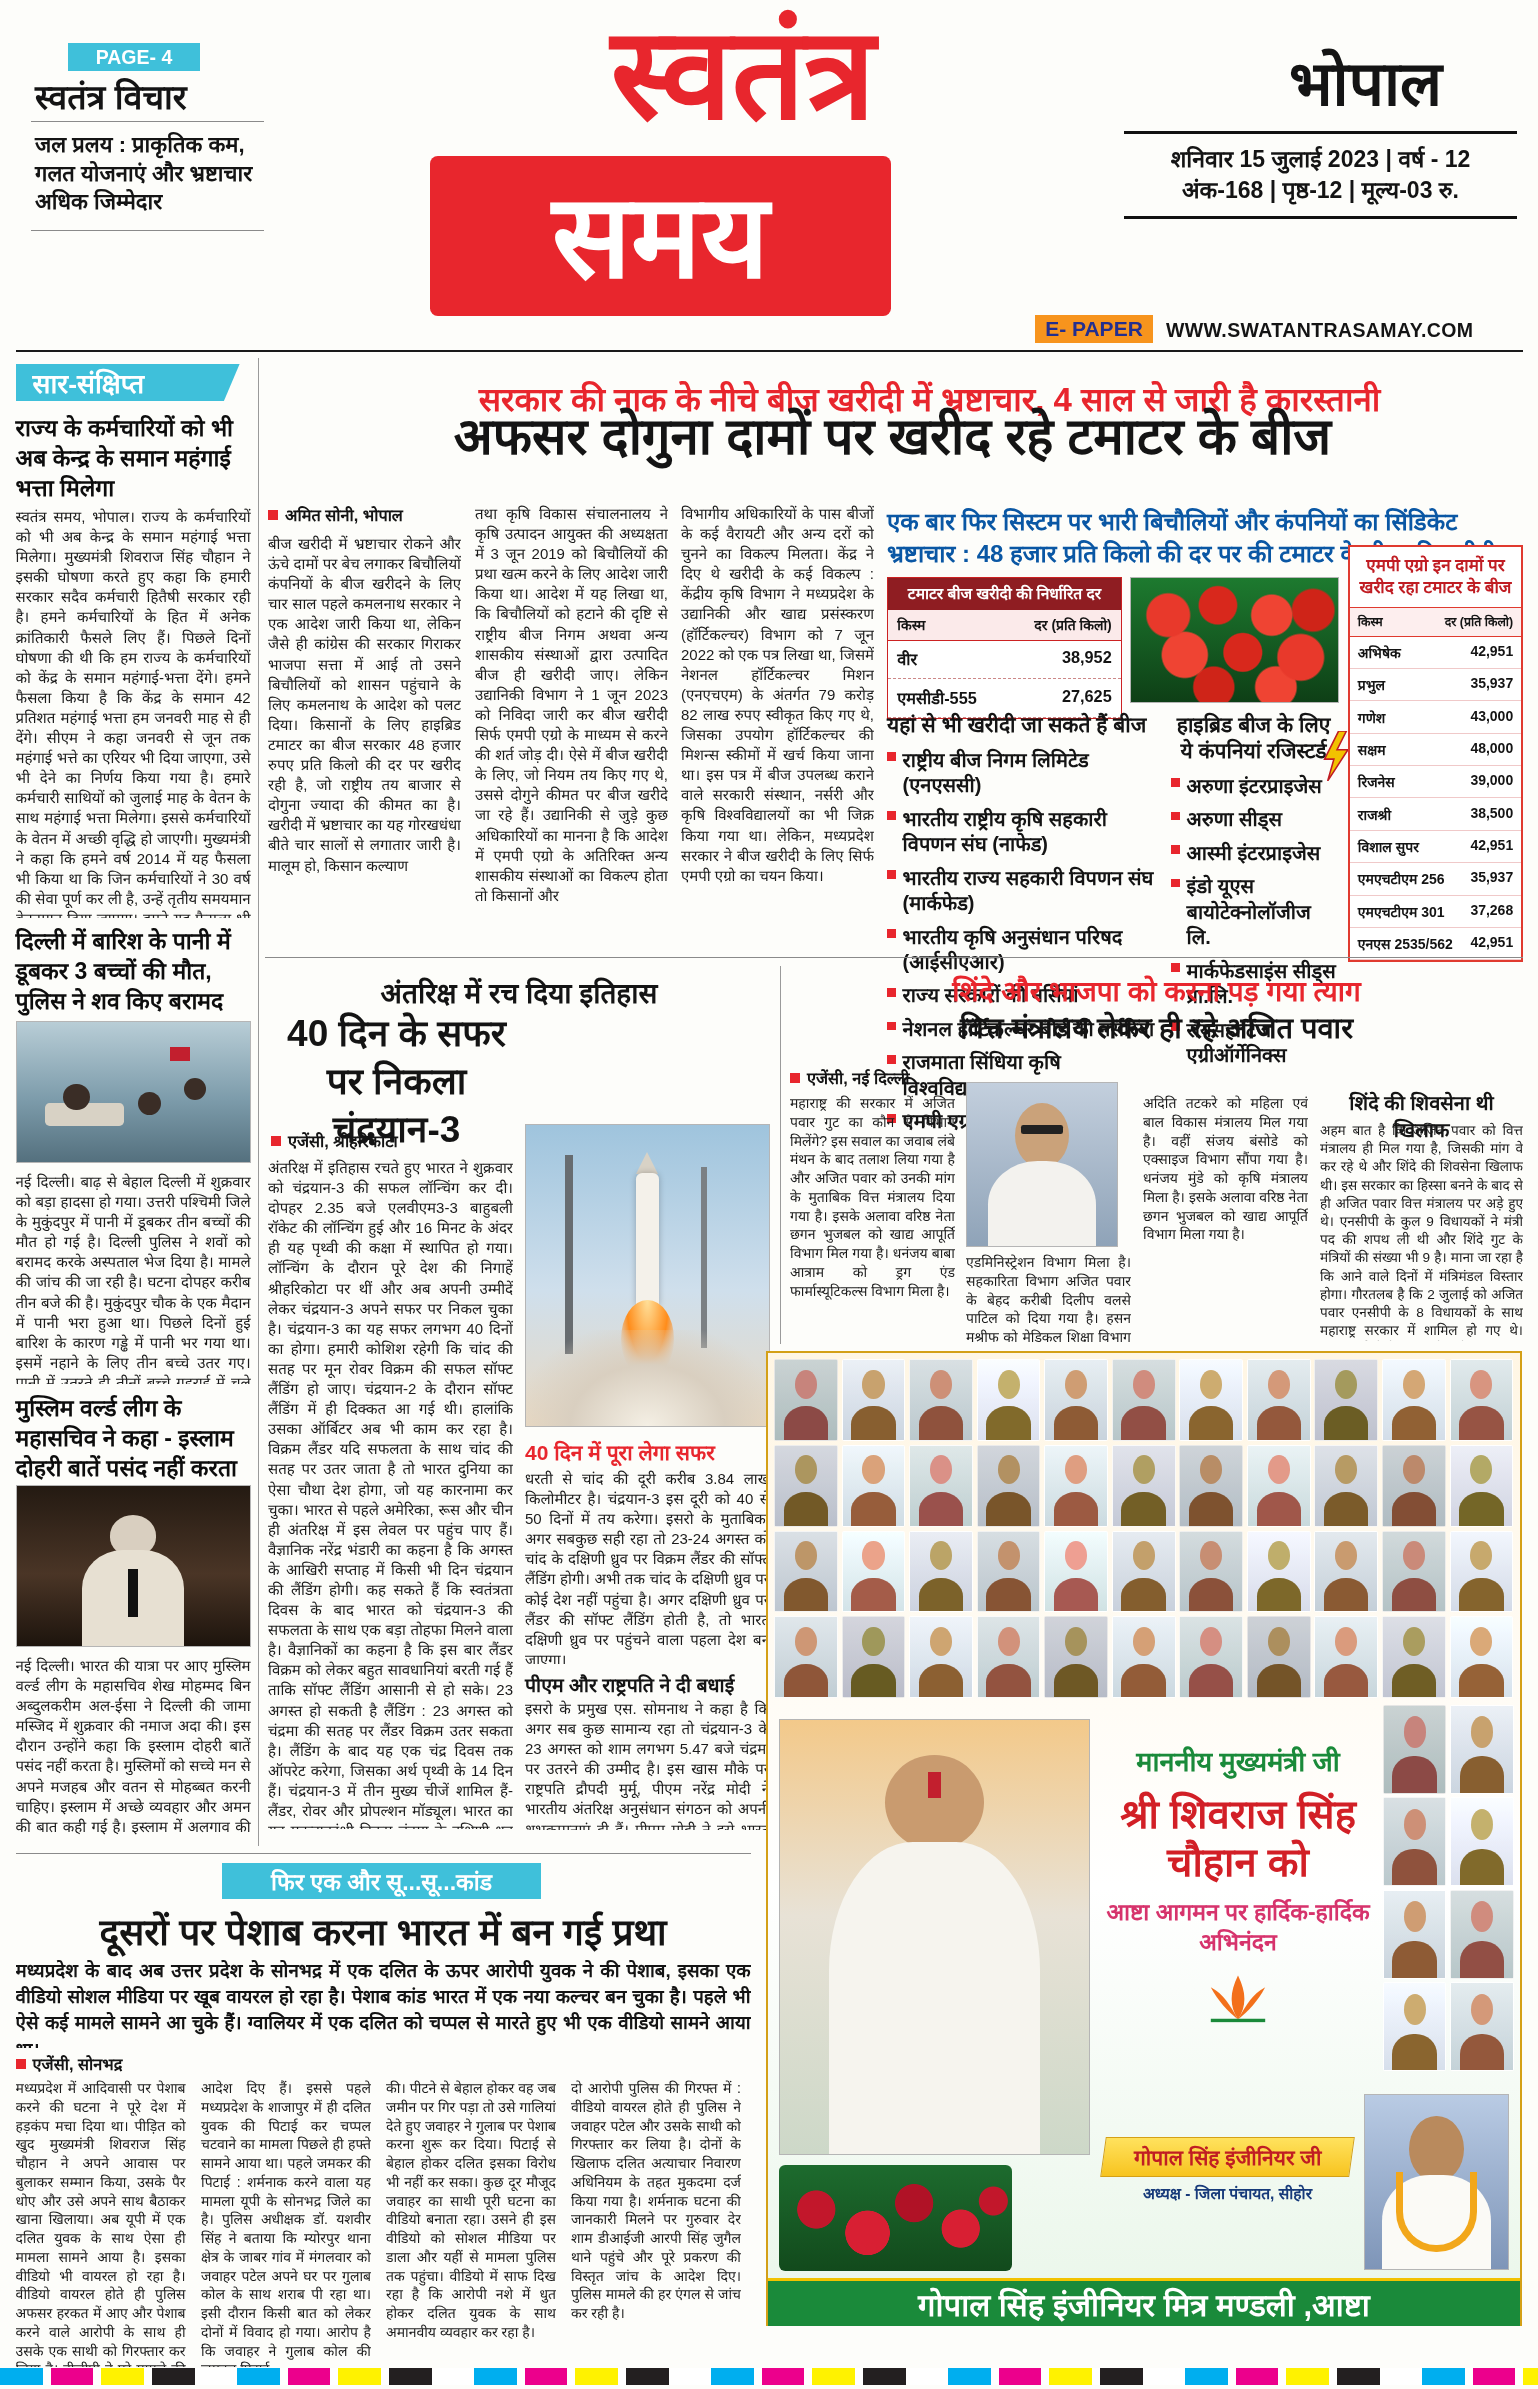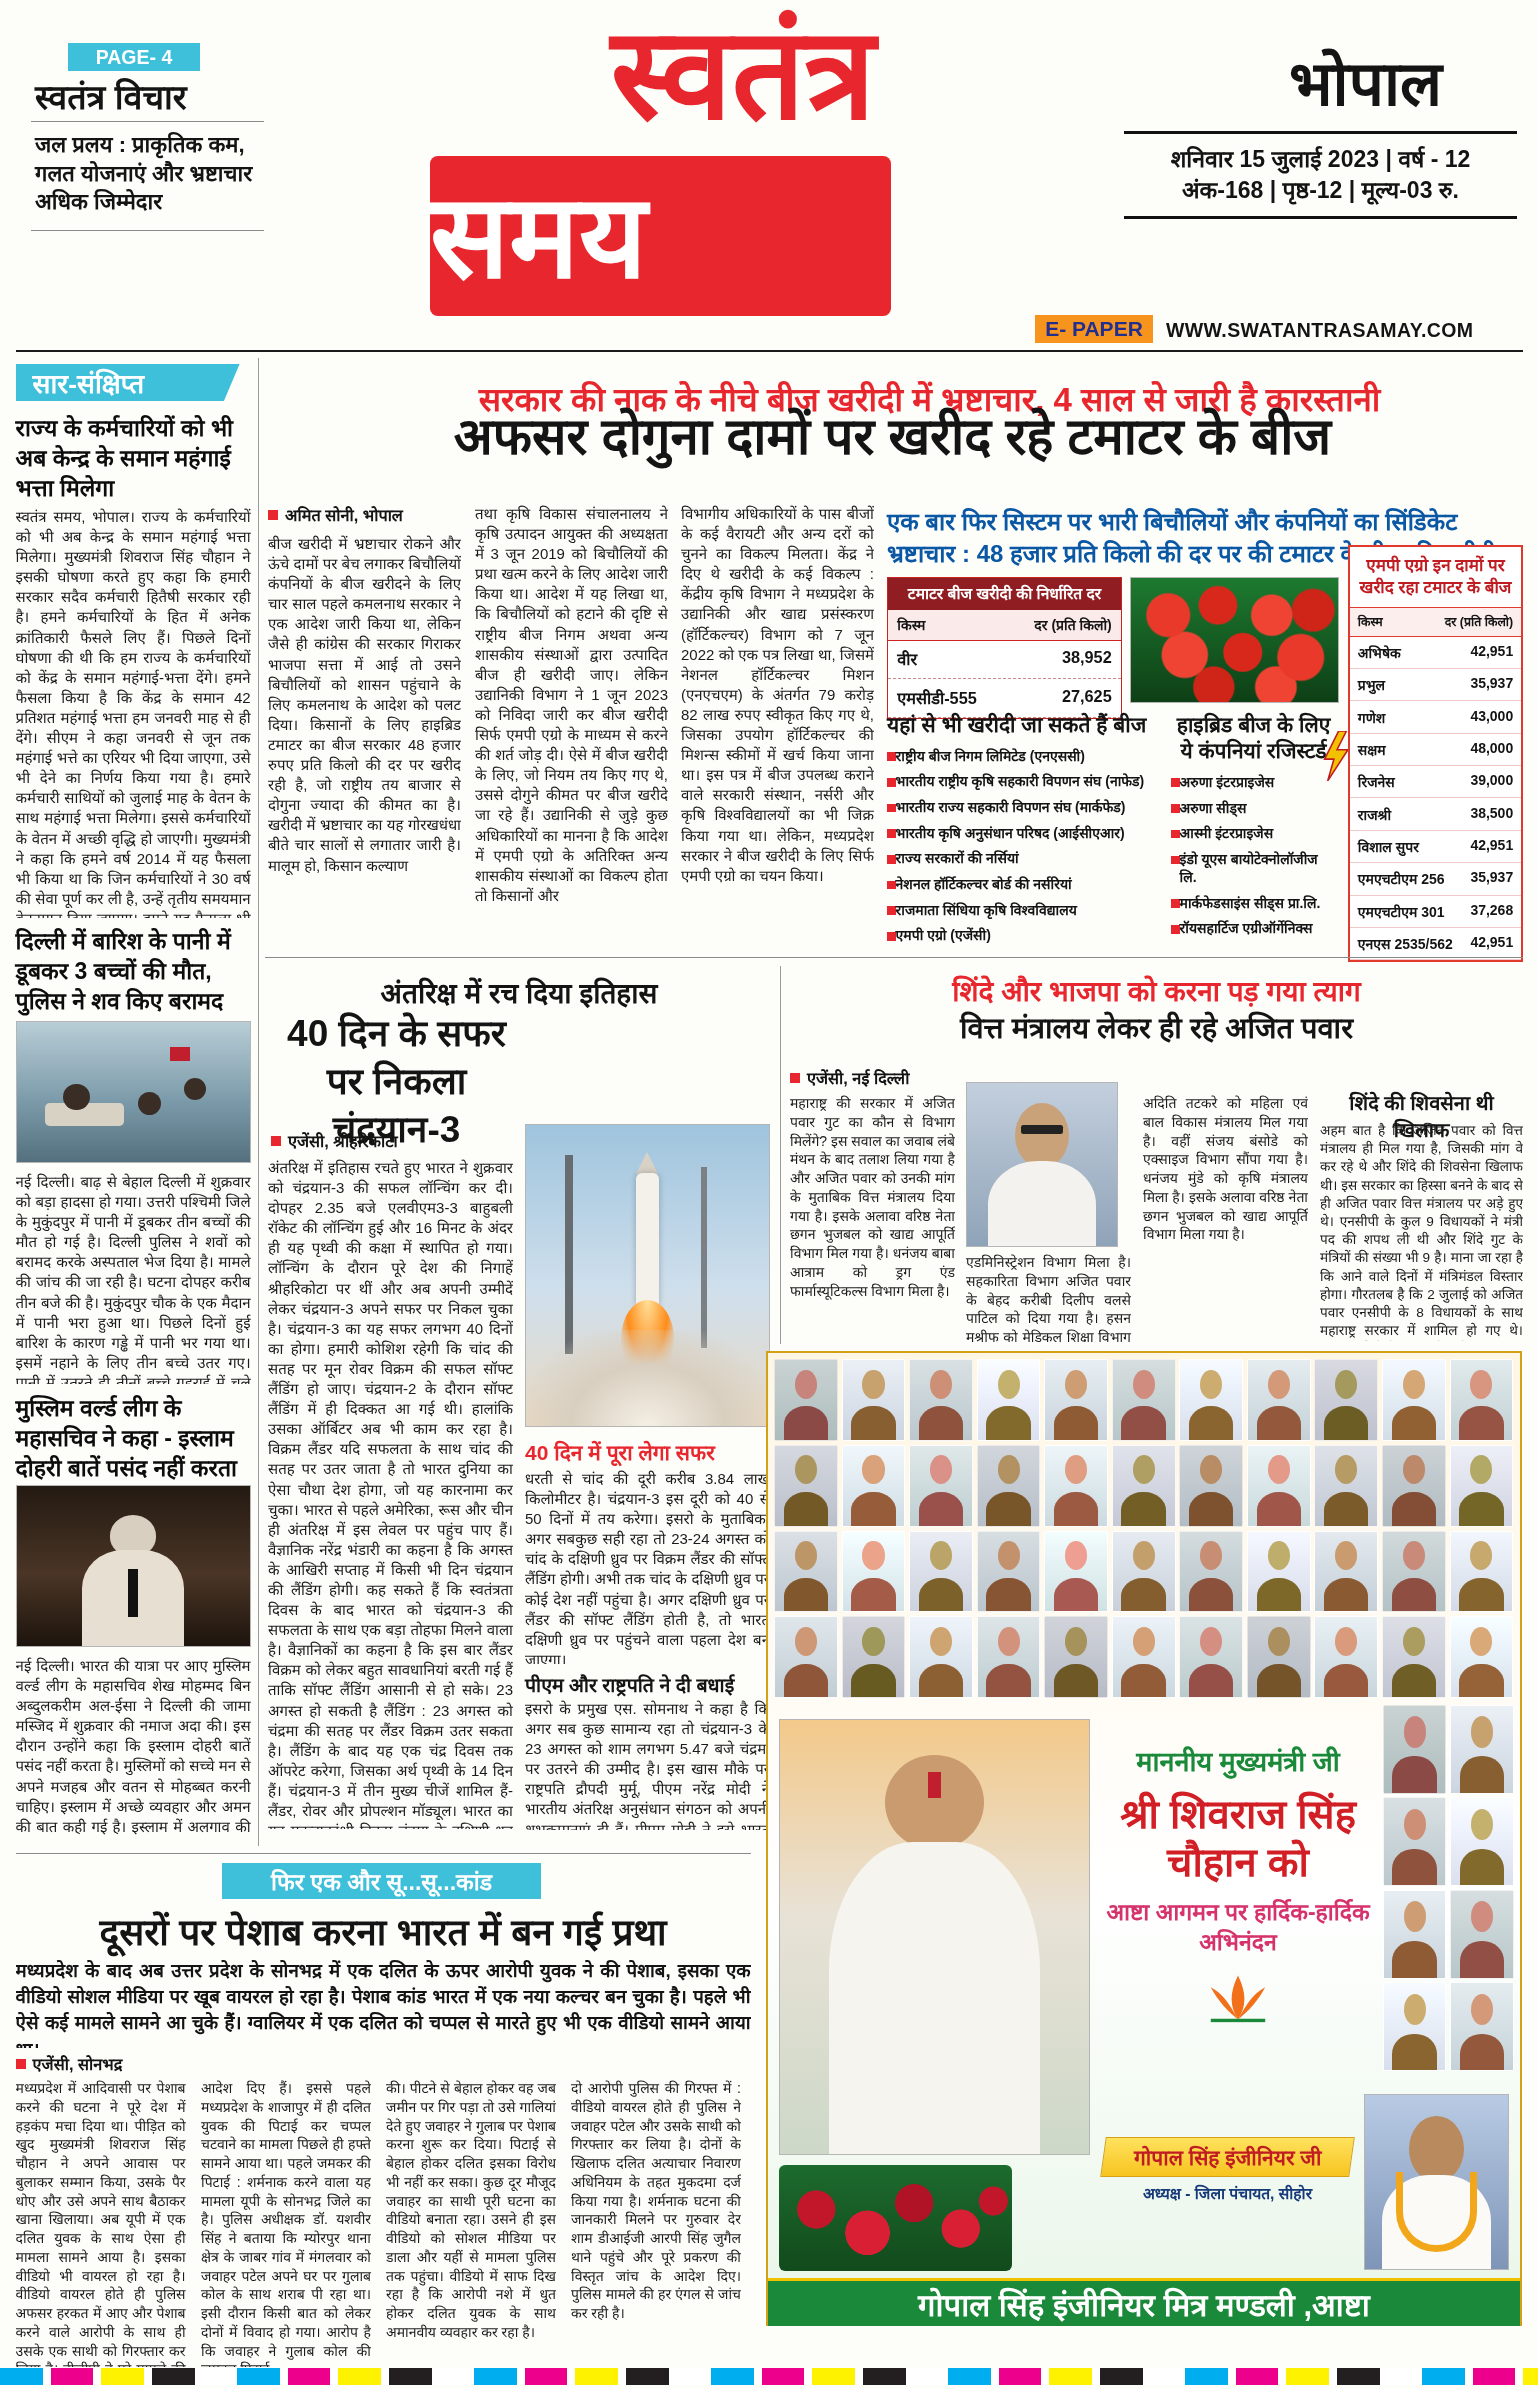--- a/index.html
+++ b/index.html
@@ -10,35 +10,35 @@
   .body-text{font-size:15px;line-height:1.34;text-align:justify;overflow:hidden;color:#1b1b1b}
   .side-head{font-size:23px;font-weight:800;line-height:1.3;color:#0d0d0d}
   .rule-h{border-top:2.3px solid #1a1a1a}
   .rule-h-thin{border-top:1.6px solid #8a8a8a}
   .rule-v{border-left:1.6px solid #9a9a9a}
   
   .page-label{background:#3fc0da;color:#fff;font-weight:800;font-size:19.5px;display:flex;align-items:center;justify-content:center}
   .vichar-title{font-size:34px;font-weight:900}
   .vichar-text{font-size:22px;font-weight:800;line-height:1.3}
   .masthead-top{font-size:128px;font-weight:900;color:#e8262d;line-height:1.02;text-align:center}
-  .masthead-box{background:#e8262d;border-radius:7.8px;display:flex;align-items:center;justify-content:flex-start}
+  .masthead-box{background:#e8262d;border-radius:7.8px;display:flex;align-items:center;justify-content:center}
   .masthead-box span{color:#fff;font-size:117px;font-weight:900;line-height:1}
   .city{font-size:62px;font-weight:900}
   .date-box{border-top:3.1px solid #111;border-bottom:3.1px solid #111;padding:10px 0;text-align:center}
   .date-box div{font-size:23px;font-weight:800;line-height:1.35}
   .epaper{background:#f7941d;color:#232f8f;font-weight:900;font-size:21px;display:flex;align-items:center;justify-content:center}
   .website{font-size:19.5px;font-weight:800;letter-spacing:0.4px}
   
   .cyan-tag{background:#3fc0da;color:#fff;font-weight:800;display:flex;align-items:center;justify-content:center}
   .saar{clip-path:polygon(0 0,100% 0,93% 100%,0 100%);justify-content:flex-start;padding-left:17px;font-size:26.5px}
   
   .byline{display:flex;align-items:center;gap:7px;font-size:16.3px;font-weight:800}
   .byline::before{content:"";width:10px;height:10px;background:#e8262d;flex:0 0 auto}
   .box-title{font-size:21px;font-weight:800;line-height:1.25;margin-bottom:9.3px}
-  .box-item{display:flex;font-size:14px;line-height:1.28;margin-bottom:7.8px;font-weight:600}
+  .box-item{display:flex;gap:7px;font-size:20px;line-height:1.28;margin-bottom:7.8px;font-weight:600}
   .bullet-sq{flex:0 0 8.6px;width:8.6px;height:8.6px;background:#e8262d;margin-top:4.7px}
   
   .kicker-red{color:#e8262d;font-weight:800}
   .h-lead{font-size:51px;font-weight:900;line-height:1.1}
   .subhead-blue{color:#0a57a4;font-size:24px;font-weight:800;line-height:1.32}
   
   .rate-table{border:1.6px solid #cc2222;background:#fff}
   .rate-title{background:#8f1d22;color:#fff;font-size:15.6px;font-weight:800;text-align:center;padding:6.2px 4.7px;line-height:1.25}
   .rate-head{display:flex;justify-content:space-between;padding:5.4px 9.3px;font-weight:800;font-size:14px;border-bottom:1.6px solid #cc2222;background:#fbeaea}
   .rate-row{display:flex;justify-content:space-between;padding:7.8px 9.3px;font-size:16.3px;font-weight:800;border-bottom:0.8px dashed #cc8888}

